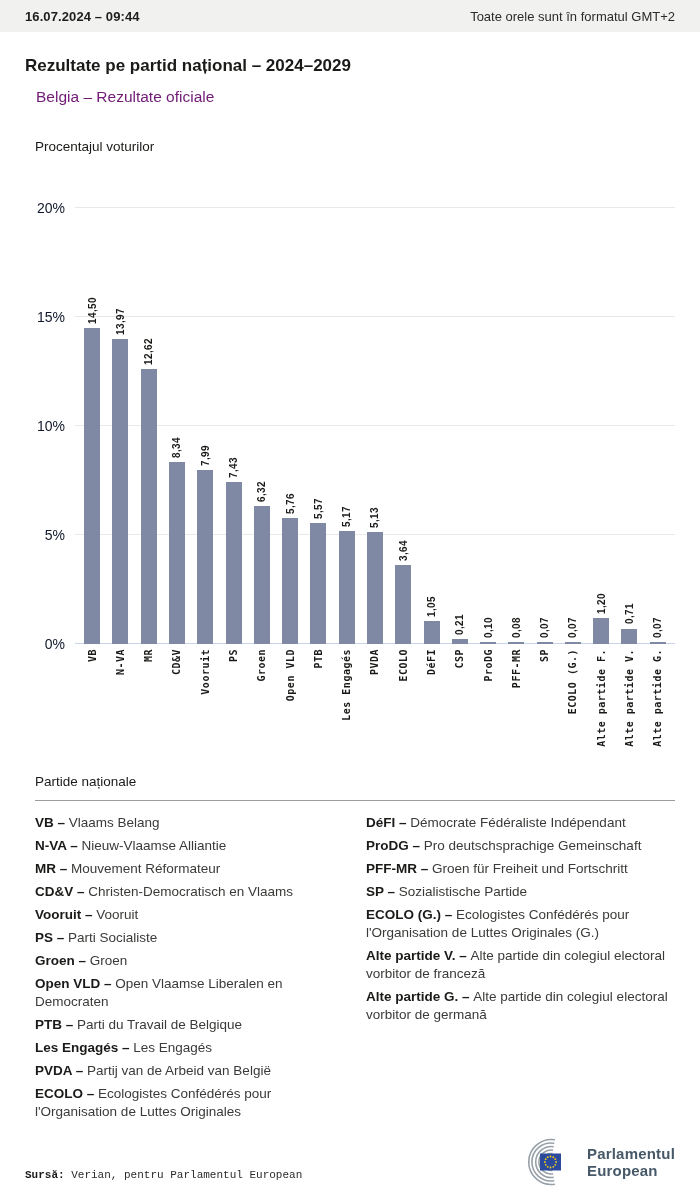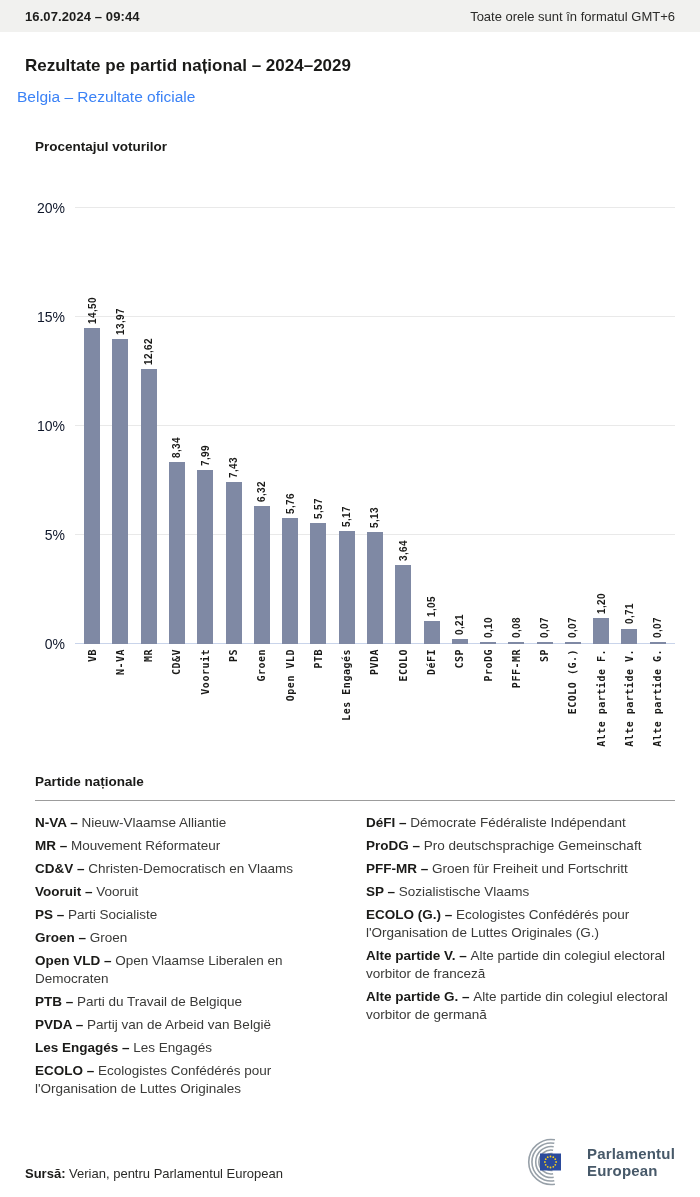--- a/index.html
+++ b/index.html
@@ -10,25 +10,25 @@
   .topbar {
     height: 32px; background: #f1f1ef;
     display: flex; align-items: center; justify-content: space-between;
     padding: 0 25px; font-size: 13px;
   }
   .topbar .dt { font-weight: 700; letter-spacing: .1px; }
   .topbar .tz { color: #2b2b29; }
 
   
   h1.page-title { margin: 24px 25px 0 25px; font-size: 17px; font-weight: 700; color: #1a1a18; }
-  .page-subtitle { margin: 12px 25px 0 17px; font-size: 15.5px; color: #3b82f6; }
+  .page-subtitle { margin: 12px 25px 0 36px; font-size: 15.5px; color: #701a75; }
 
   
   .chart-section { margin-top: 33px; padding: 0 25px 0 35px; }
-  .chart-title { font-size: 13.5px; font-weight: 700; color: #1a1a18; }
+  .chart-title { font-size: 13.5px; font-weight: 400; color: #1a1a18; }
   .plot { position: relative; height: 436px; margin-left: 40px; margin-top: 54px; }
   .gridline { position: absolute; left: 0; right: 0; height: 1px; background: #e9e9e9; }
   .gridline.baseline { background: #c9d4ea; z-index: 0; }
   .ytick {
     position: absolute; right: calc(100% + 10px); transform: translateY(50%);
     font-size: 14px; color: #0f172a; white-space: nowrap;
   }
   .bars { position: absolute; left: 0; right: 0; top: 0; bottom: 0; display: flex; padding: 0 3px; z-index: 1; }
   .bar-col { flex: 1 1 0; display: flex; flex-direction: column; align-items: center; justify-content: flex-end; min-width: 0; }
   .bar { width: 16px; }
@@ -40,41 +40,41 @@
   .x-labels { display: flex; padding: 0 3px; margin-left: 40px; margin-top: 5px; height: 112px; }
   .x-cell { flex: 1 1 0; display: flex; justify-content: center; align-items: flex-start; min-width: 0; }
   .x-label {
     writing-mode: vertical-rl; transform: rotate(180deg);
     font-family: "DejaVu Sans Mono", monospace;
     font-size: 10px; font-weight: 700; color: #191917; letter-spacing: .5px; white-space: nowrap;
   }
 
   
   .legend-section { margin-top: 13px; padding: 0 25px 0 35px; }
-  .legend-title { font-size: 13.5px; font-weight: 700; color: #1a1a18; }
+  .legend-title { font-size: 13.5px; font-weight: 400; color: #1a1a18; }
   .legend-divider { border: none; border-top: 1px solid #9c9c9c; margin: 11px 0 13px 0; }
   .legend-cols { display: flex; gap: 22px; }
   .legend-col { width: 50%; }
   .legend-item { font-size: 13.5px; line-height: 18px; margin-bottom: 5px; color: #3a3a38; }
   .legend-item b { color: #1a1a18; font-weight: 700; }
 
   
   .footer { position: absolute; left: 0; right: 0; bottom: 11px; padding: 0 25px 0 25px;
             display: flex; justify-content: space-between; align-items: flex-end; }
-  .source { font-size: 13px; color: #2b2b29; padding-bottom: 5px; }
+  .source { font-size: 11px; color: #2b2b29; padding-bottom: 5px; font-family: Liberation Mono, monospace; }
   .source b { font-weight: 700; color: #1a1a18; }
   .ep-logo { display: flex; align-items: center; }
   .ep-logo-text { font-size: 15px; font-weight: 700; color: #475969; line-height: 17px; letter-spacing: .2px; }
 </style>
 </head>
 <body>
 
 <header class="topbar">
   <span class="dt">16.07.2024 – 09:44</span>
-  <span class="tz">Toate orele sunt în formatul GMT+6</span>
+  <span class="tz">Toate orele sunt în formatul GMT+2</span>
 </header>
 
 <h1 class="page-title">Rezultate pe partid național – 2024–2029</h1>
 <div class="page-subtitle">Belgia – Rezultate oficiale</div>
 
 <section class="chart-section">
   <h3 class="chart-title">Procentajul voturilor</h3>
   <div class="plot">
     <div class="gridline baseline" style="bottom: 0%; background: rgb(201, 212, 234);"></div>
       <div class="gridline" style="bottom: 25%; background: rgb(233, 233, 233);"></div>
@@ -238,37 +238,38 @@
         <span class="x-label">Alte partide G.</span>
       </div>
     </div>
 </section>
 
 <section class="legend-section">
   <h3 class="legend-title">Partide naționale</h3>
   <hr class="legend-divider">
   <div class="legend-cols">
     <div class="legend-col">
+        <p class="legend-item"><b>VB – </b><span>Vlaams Belang</span></p>
         <p class="legend-item"><b>N-VA – </b><span>Nieuw-Vlaamse Alliantie</span></p>
         <p class="legend-item"><b>MR – </b><span>Mouvement Réformateur</span></p>
         <p class="legend-item"><b>CD&amp;V – </b><span>Christen-Democratisch en Vlaams</span></p>
         <p class="legend-item"><b>Vooruit – </b><span>Vooruit</span></p>
         <p class="legend-item"><b>PS – </b><span>Parti Socialiste</span></p>
         <p class="legend-item"><b>Groen – </b><span>Groen</span></p>
         <p class="legend-item"><b>Open VLD – </b><span>Open Vlaamse Liberalen en Democraten</span></p>
         <p class="legend-item"><b>PTB – </b><span>Parti du Travail de Belgique</span></p>
+        <p class="legend-item"><b>Les Engagés – </b><span>Les Engagés</span></p>
         <p class="legend-item"><b>PVDA – </b><span>Partij van de Arbeid van België</span></p>
-        <p class="legend-item"><b>Les Engagés – </b><span>Les Engagés</span></p>
         <p class="legend-item"><b>ECOLO – </b><span>Ecologistes Confédérés pour l'Organisation de Luttes Originales</span></p>
       </div>
     <div class="legend-col">
         <p class="legend-item"><b>DéFI – </b><span>Démocrate Fédéraliste Indépendant</span></p>
         <p class="legend-item"><b>ProDG – </b><span>Pro deutschsprachige Gemeinschaft</span></p>
         <p class="legend-item"><b>PFF-MR – </b><span>Groen für Freiheit und Fortschritt</span></p>
-        <p class="legend-item"><b>SP – </b><span>Sozialistische Vlaams</span></p>
+        <p class="legend-item"><b>SP – </b><span>Sozialistische Partide</span></p>
         <p class="legend-item"><b>ECOLO (G.) – </b><span>Ecologistes Confédérés pour l'Organisation de Luttes Originales (G.)</span></p>
         <p class="legend-item"><b>Alte partide V. – </b><span>Alte partide din colegiul electoral vorbitor de franceză</span></p>
         <p class="legend-item"><b>Alte partide G. – </b><span>Alte partide din colegiul electoral vorbitor de germană</span></p>
       </div>
   </div>
 </section>
 
 <footer class="footer">
   <p class="source"><b>Sursă:</b><span> Verian, pentru Parlamentul European</span></p>
   <div class="ep-logo">

